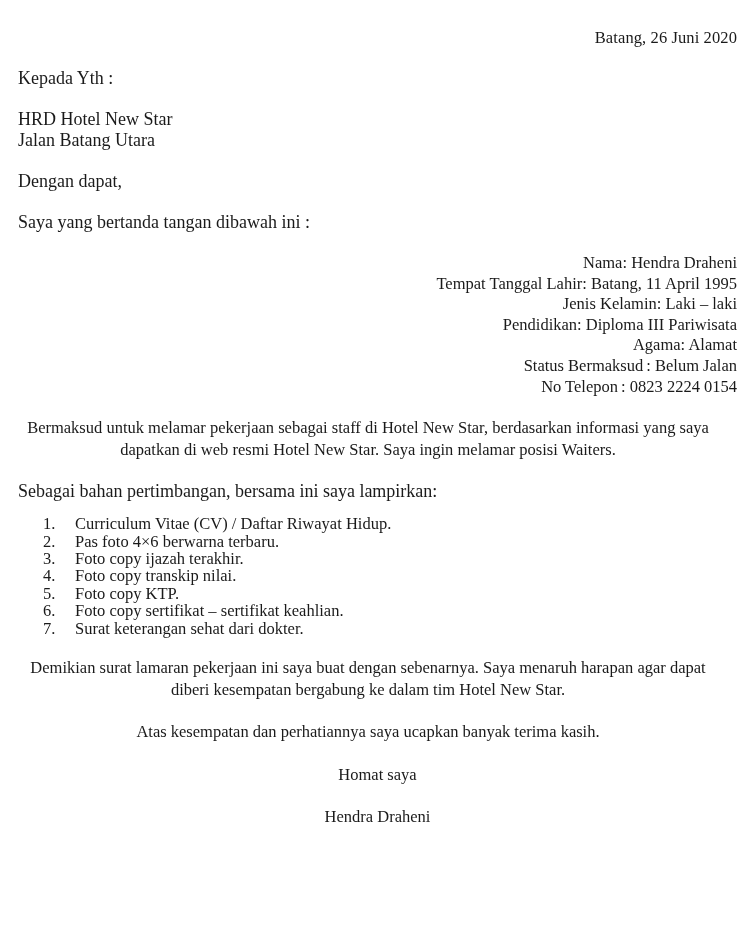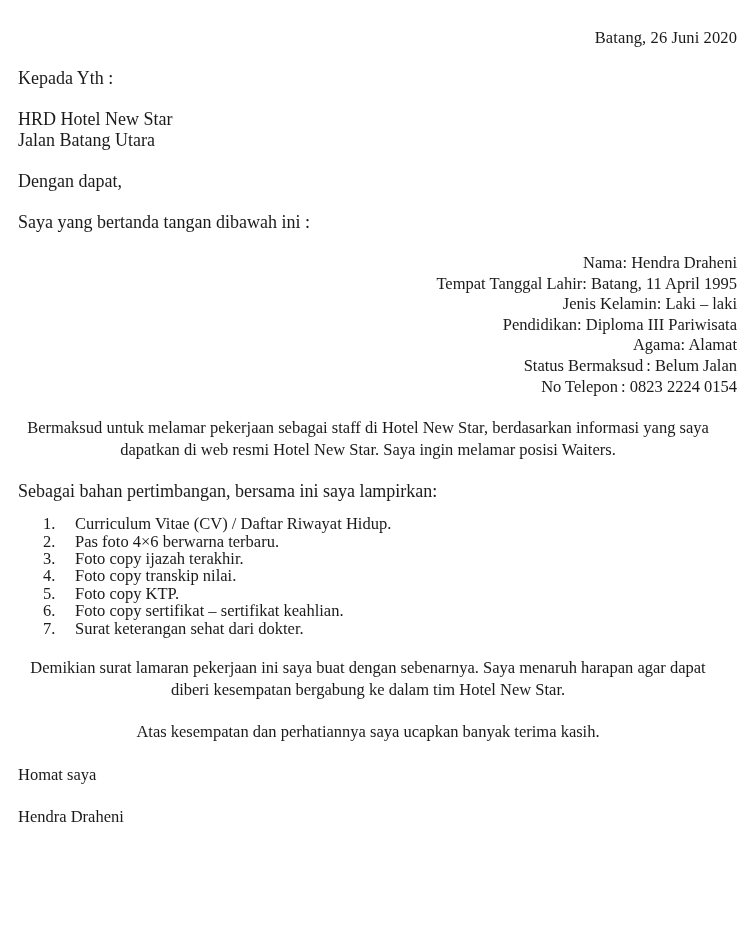--- a/index.html
+++ b/index.html
@@ -93,21 +93,21 @@
     width: 32px;
     margin-left: 25px;
     text-align: left;
   }
   .att-text {
     display: inline-block;
   }
 
   
   .sign {
-    text-align: left;
+    text-align: center;
     font-size: 16.5px;
     line-height: 21px;
   }
 </style>
 </head>
 <body>
 
 <div class="page">
   <div class="content">
 

